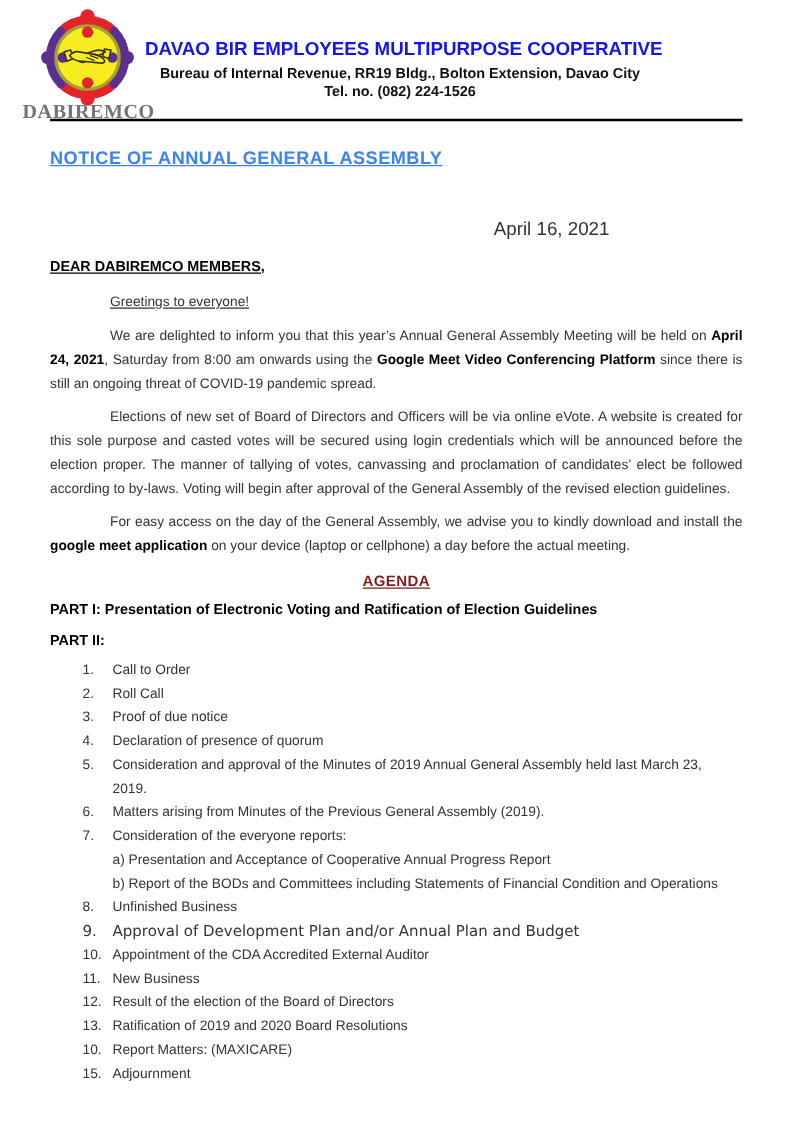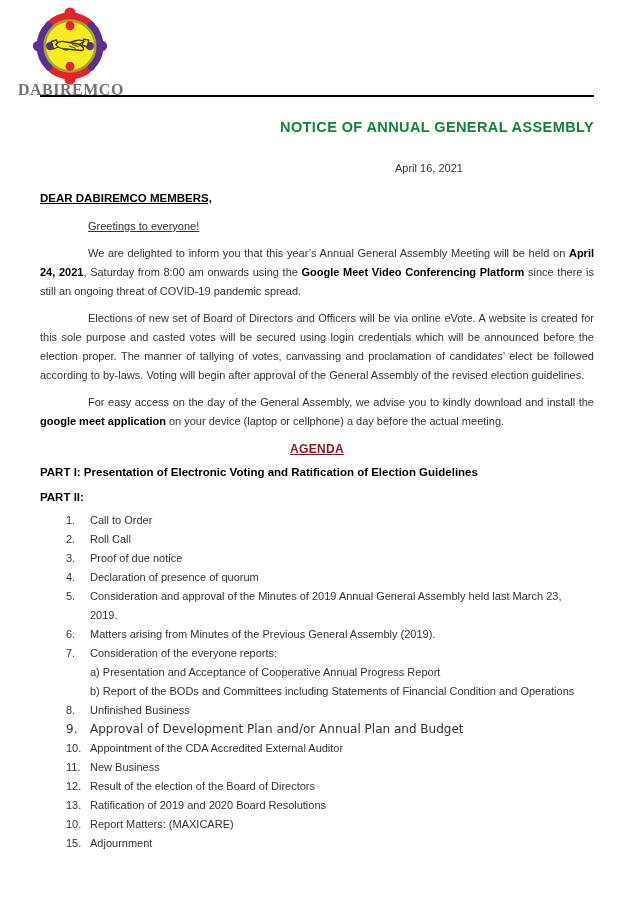--- a/index.html
+++ b/index.html
@@ -17,24 +17,24 @@
     font-size:16px; color:#737373; letter-spacing:.5px; margin-top:-4px; white-space:nowrap;
   }
   .org-block { position:absolute; left:116px; top:31px; width:408px; text-align:center; }
   .org-name  { color:#1414f0; font-weight:700; font-size:15px; line-height:18px; white-space:nowrap; }
   .org-address { font-weight:700; font-size:11.5px; line-height:15px; color:#111; margin-top:3px; }
   .org-phone   { font-weight:700; font-size:11.5px; line-height:15px; color:#111; }
   .rule { position:absolute; top:95px; left:40px; width:554px; border:none; border-top:2px solid #000; }
   
   .content { position:absolute; top:112px; left:40px; width:554px; }
   .doc-title {
-    text-align:right; font-size:14.5px; font-weight:700; color:#15803d;
-    margin-top:7px; letter-spacing:.4px;
+    text-align:left; font-size:14.5px; font-weight:700; color:#3b82f6;
+    text-decoration:underline; margin-top:7px; letter-spacing:.4px;
   }
-  .date { margin-top:26px; margin-left:355px; font-size:11px; line-height:14px; color:#333; }
+  .date { margin-top:42px; margin-left:355px; font-size:15px; line-height:14px; color:#333; }
   .salutation { margin-top:17px; font-weight:700; font-size:11.5px; color:#000;text-decoration:underline; }
   p.body { margin-top:8px; font-size:11px; line-height:19px; text-align:justify; text-indent:48px; color:#333; }
   p.first { margin-top:13px; text-align:left;text-decoration:underline; }
   .b { font-weight:700; color:#000; }
   .agenda-head {
     margin-top:11px; text-align:center; font-size:12px; font-weight:700;
     color:#7f1d1d; text-decoration:underline; letter-spacing:.3px;
   }
   .part { margin-top:10px; font-weight:700; font-size:11.5px; color:#000; }
   .part2 { margin-top:13px; }
@@ -77,20 +77,25 @@
         <path d="M25 46 l7 -2 3 9 -7 3 z"></path>
         <path d="M75 44 l-7 -1 -2 8 7 2 z"></path>
         <path d="M69 46 q-6 -3 -12 -1 l-15 5 q-4 2 -2 5 q2 3 6 2 l7 -2 z"></path>
         <path d="M31 50 q4 -5 10 -4 l17 3 q8 2 10 6 q1 3 -3 3 l-20 -2 q-10 0 -14 -6 z"></path>
         <path d="M49 52 l8 3 M53 50 l8 3 M57 48 l8 3" fill="none" stroke-width="1.3"></path>
       </g>
     </svg>
     <div class="logo-wordmark">DABIREMCO</div>
   </div>
 
+  <div class="org-block">
+    <div class="org-name">DAVAO BIR EMPLOYEES MULTIPURPOSE COOPERATIVE</div>
+    <div class="org-address">Bureau of Internal Revenue, RR19 Bldg., Bolton Extension, Davao City</div>
+    <div class="org-phone">Tel. no. (082) 224-1526</div>
+  </div>
 
   <hr class="rule">
 
   <div class="content">
 
     <div class="doc-title">NOTICE OF ANNUAL GENERAL ASSEMBLY</div>
 
     <div class="date">April 16, 2021</div>
 
     <div class="salutation">DEAR DABIREMCO MEMBERS,</div>

